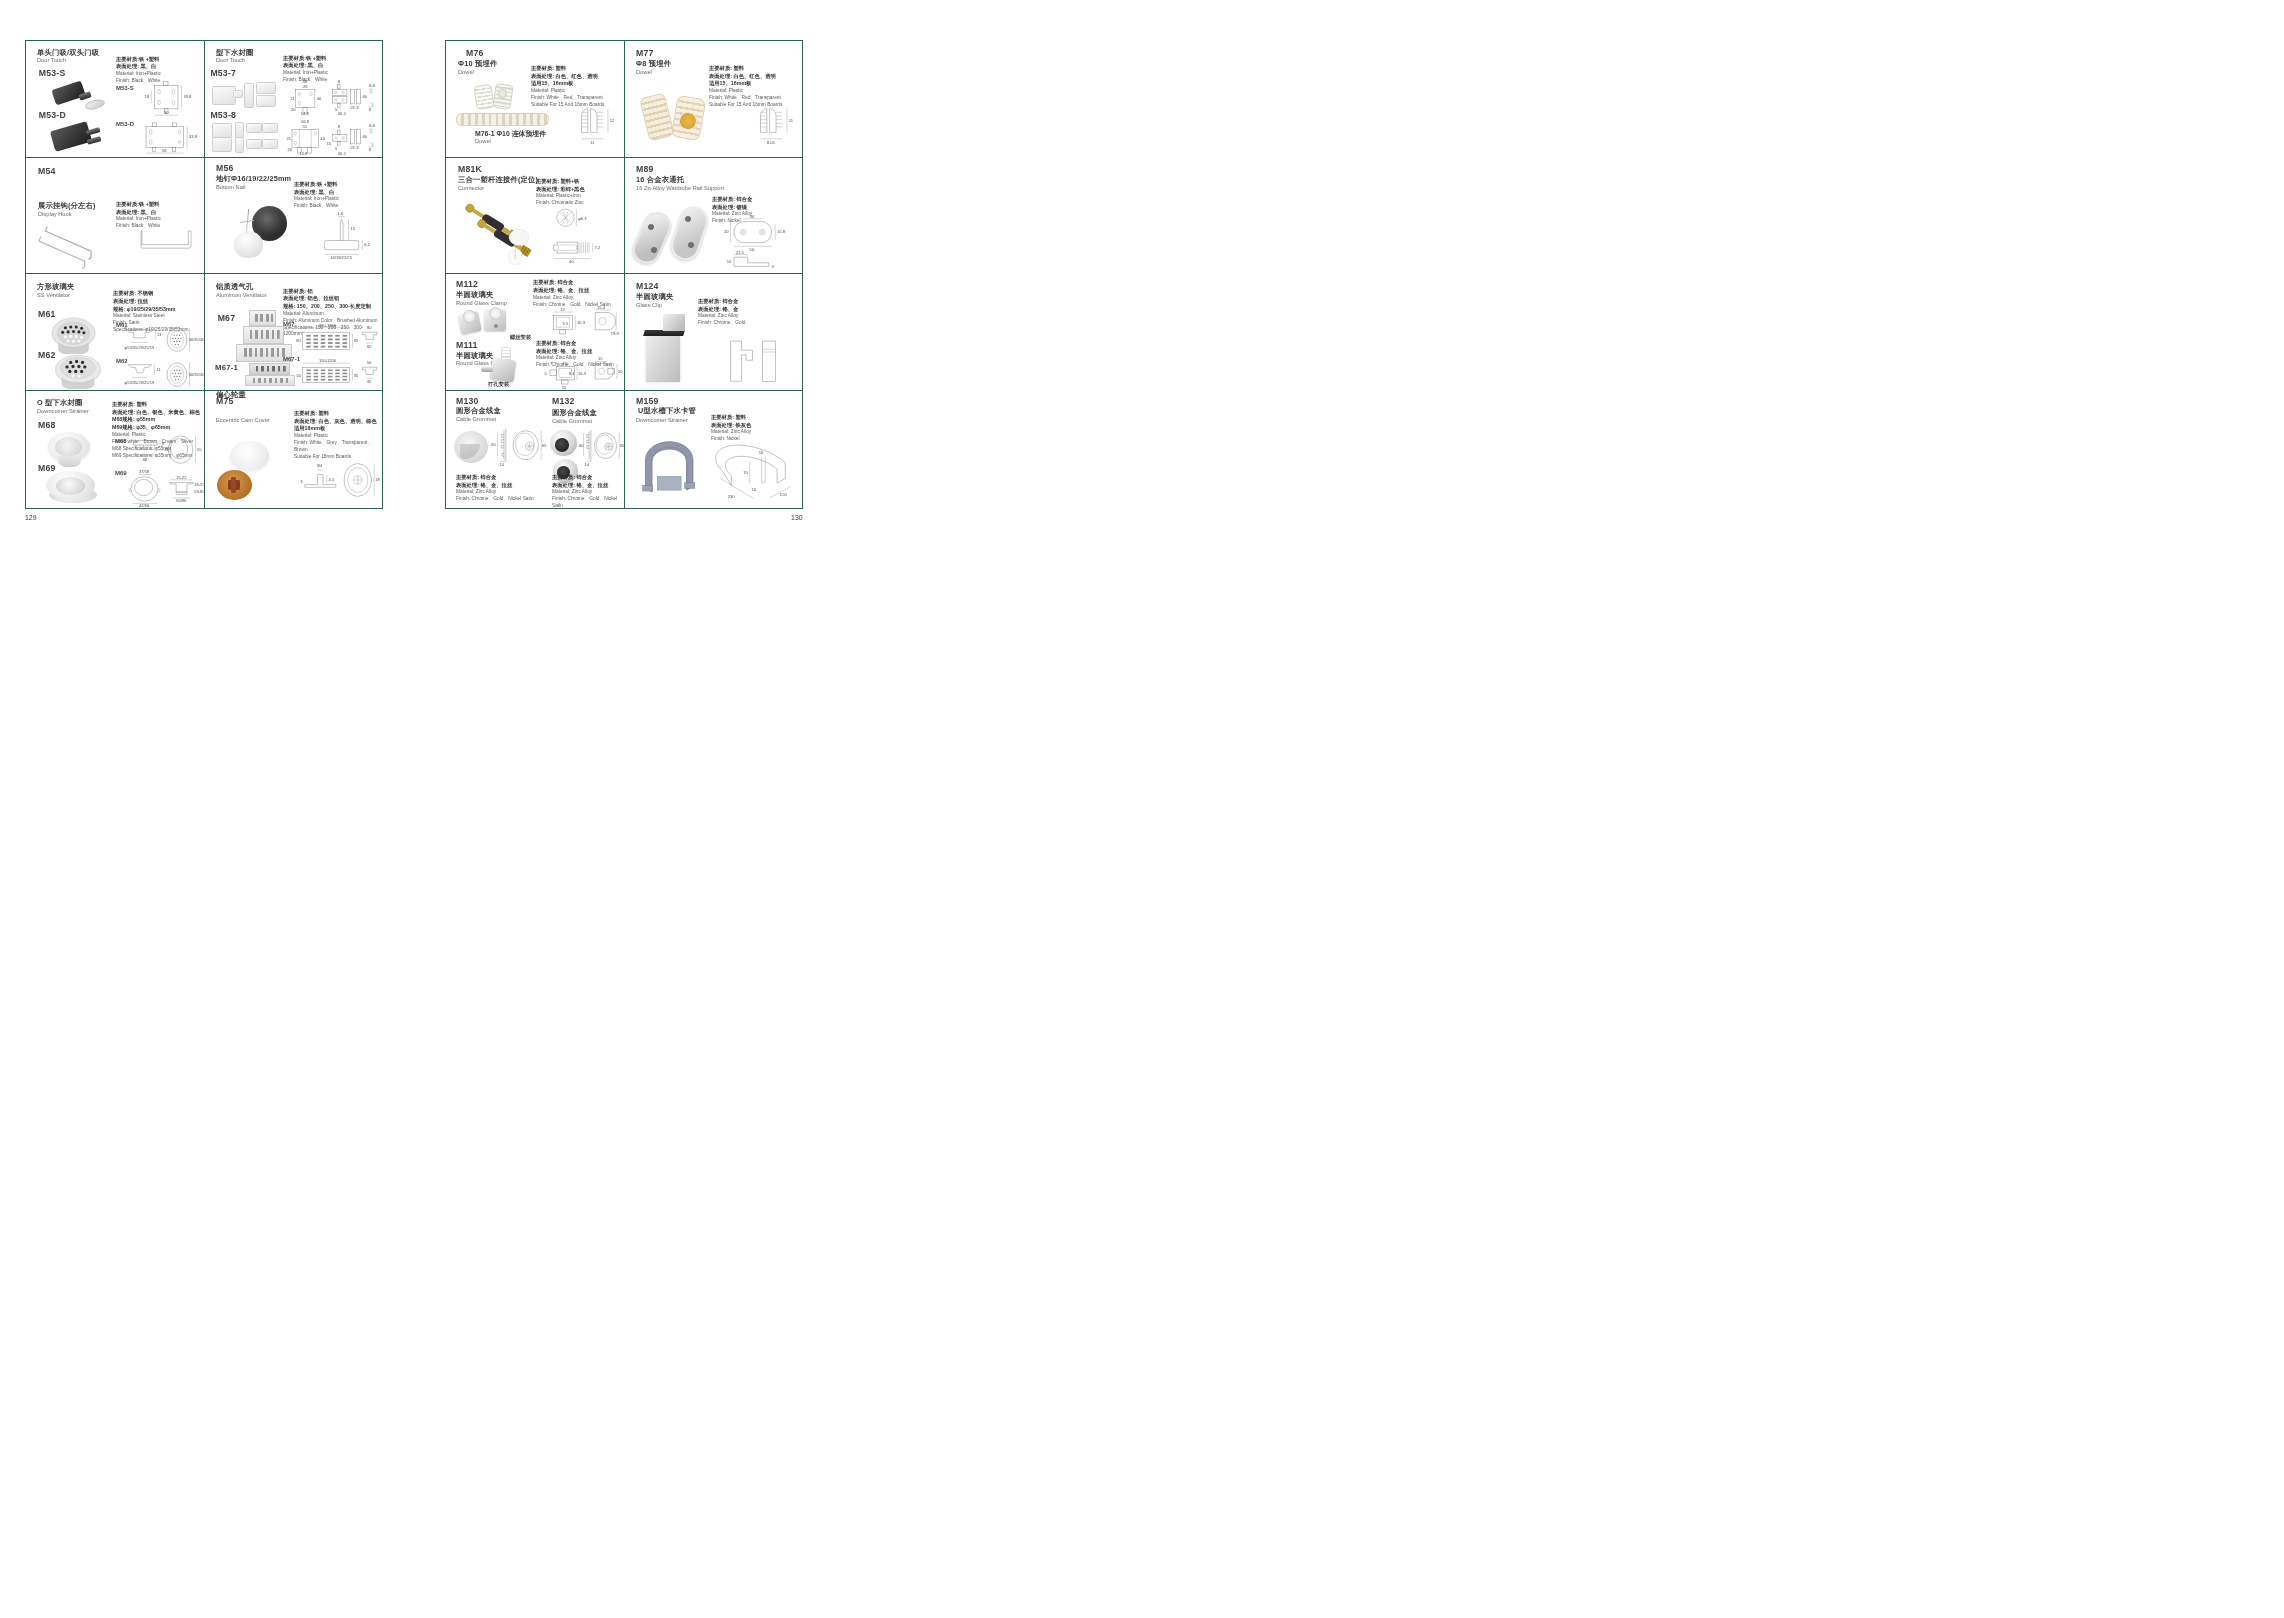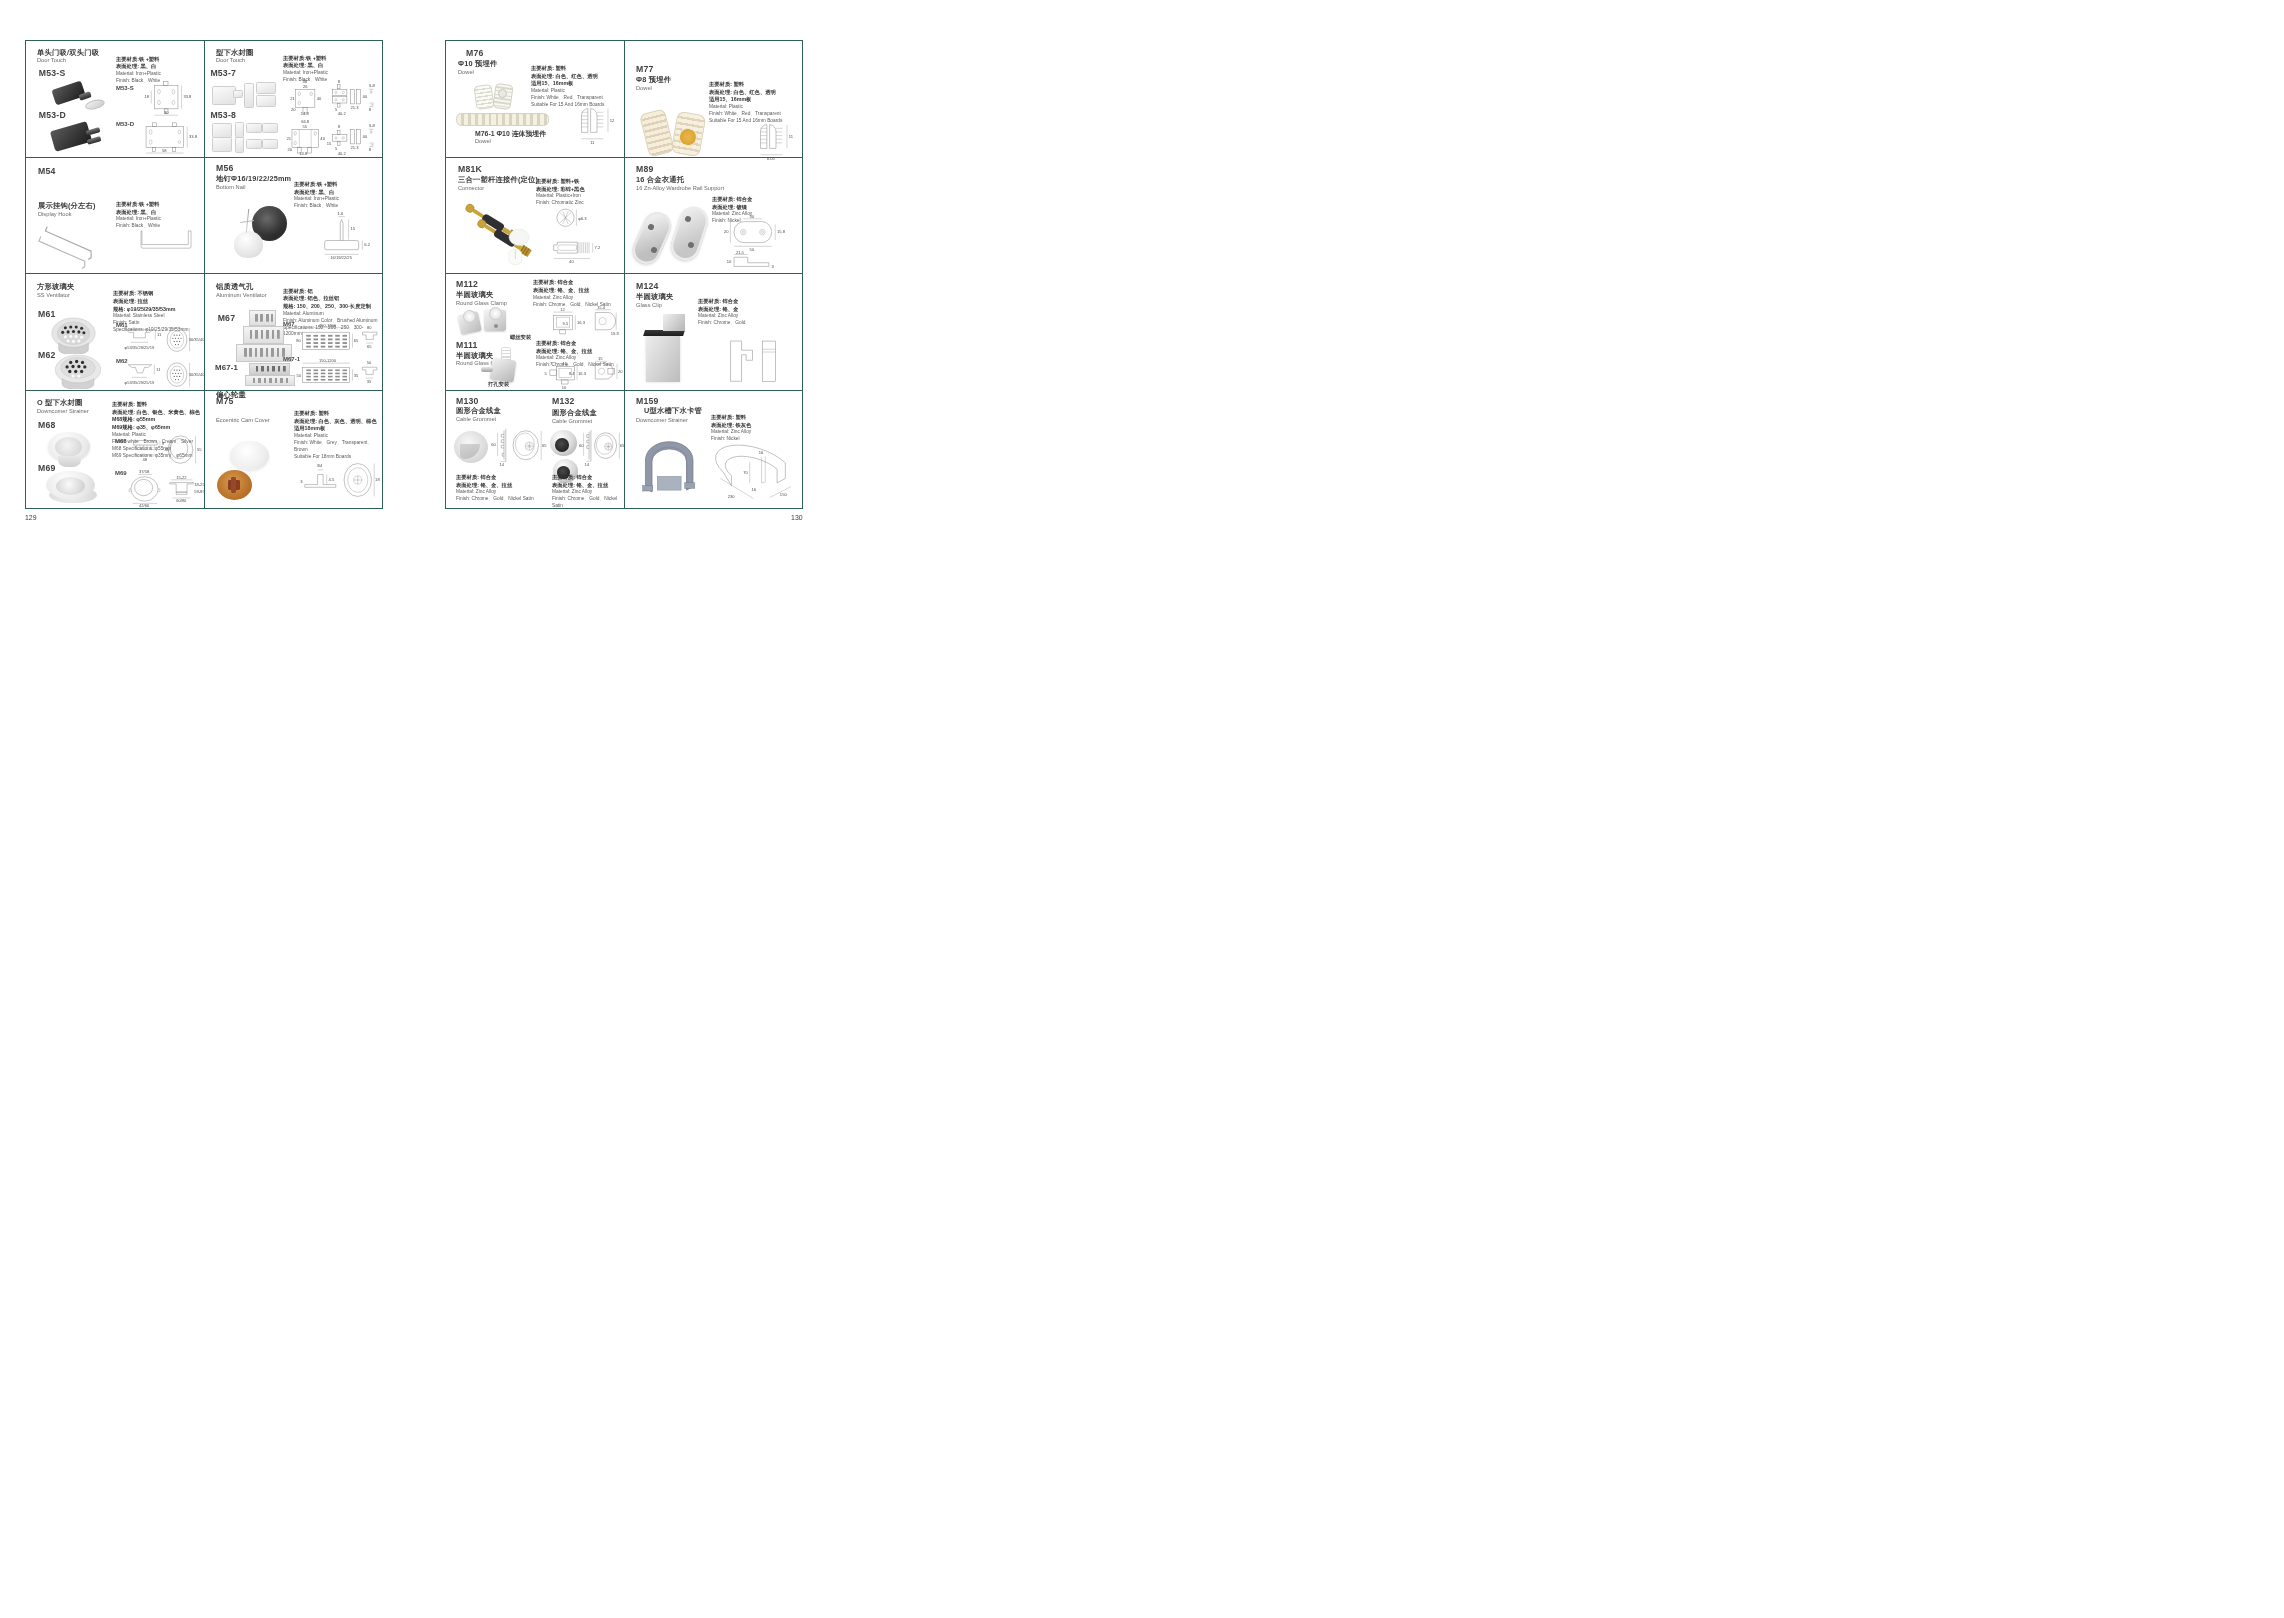--- a/index.html
+++ b/index.html
@@ -594,21 +594,21 @@
           <line x1="52" y1="40" x2="66" y2="40"></line>
           <line x1="52" y1="48" x2="66" y2="48"></line>
         </g>
       <line class="fn" x1="76" y1="8" x2="76" y2="60"></line>
       <text x="80" y="38">12</text>
       <line class="fn" x1="18" y1="74" x2="66" y2="74"></line>
       <text x="37" y="86">11</text>
     </svg>
   </div>
 
-  <div class="cell" style="left:178px;top:16px;width:178px;height:116px">
+  <div class="cell" style="left:178px;top:0;width:178px;height:116px">
     <div class="code" style="left:12px;top:7.3px">M77</div>
     <div class="tz" style="left:12px;top:18px">Φ8 预埋件</div>
     <div class="te" style="left:12px;top:28px">Dowel</div>
     <div class="spec" style="left:85px;top:24px;width:90px">
       <div class="z">主要材质: 塑料</div>
       <div class="z">表面处理: 白色、红色、透明</div>
       <div class="z">适用15、16mm板</div>
       <div class="e">Material: Plastic</div>
       <div class="e">Finish: White、Red、Transparent</div>
       <div class="e">Suitable For 15 And 16mm Boards</div>
@@ -888,21 +888,21 @@
     <div class="spec" style="left:106px;top:84px;width:71px">
       <div class="z">主要材质: 锌合金</div>
       <div class="z">表面处理: 铬、金、拉丝</div>
       <div class="e">Material: Zinc Alloy</div>
       <div class="e">Finish:  Chrome、Gold、Nickel Satin</div>
     </div>
   </div>
 
   <div class="cell" style="left:178px;top:349px;width:178px;height:118px">
     <div class="code" style="left:12px;top:5.5px">M159</div>
-    <div class="tz" style="left:20px;top:16.4px">U型水槽下水卡管</div>
+    <div class="tz" style="left:14px;top:16.4px">U型水槽下水卡管</div>
     <div class="te" style="left:12px;top:26.5px">Downcomer Strainer</div>
     <div class="spec" style="left:87px;top:24px;width:88px">
       <div class="z">主要材质: 塑料</div>
       <div class="z">表面处理: 铁灰色</div>
       <div class="e">Material: Zinc Alloy</div>
       <div class="e">Finish:  Nickel</div>
     </div>
     <svg class="ph" style="left:12.8px;top:48px" width="69" height="64" viewBox="0 0 150 140">
       <path d="M18,110 v-62 a52,40 0 0 1 104,0 v58 l-14,8 v-62 a38,28 0 0 0 -76,0 v66 z" fill="#8f97a8" stroke="#6f7787" stroke-width="1.5"></path>
       <path d="M32,118 v-70 a38,28 0 0 1 76,0 v62" fill="none" stroke="#7c8495" stroke-width="1.5"></path>

